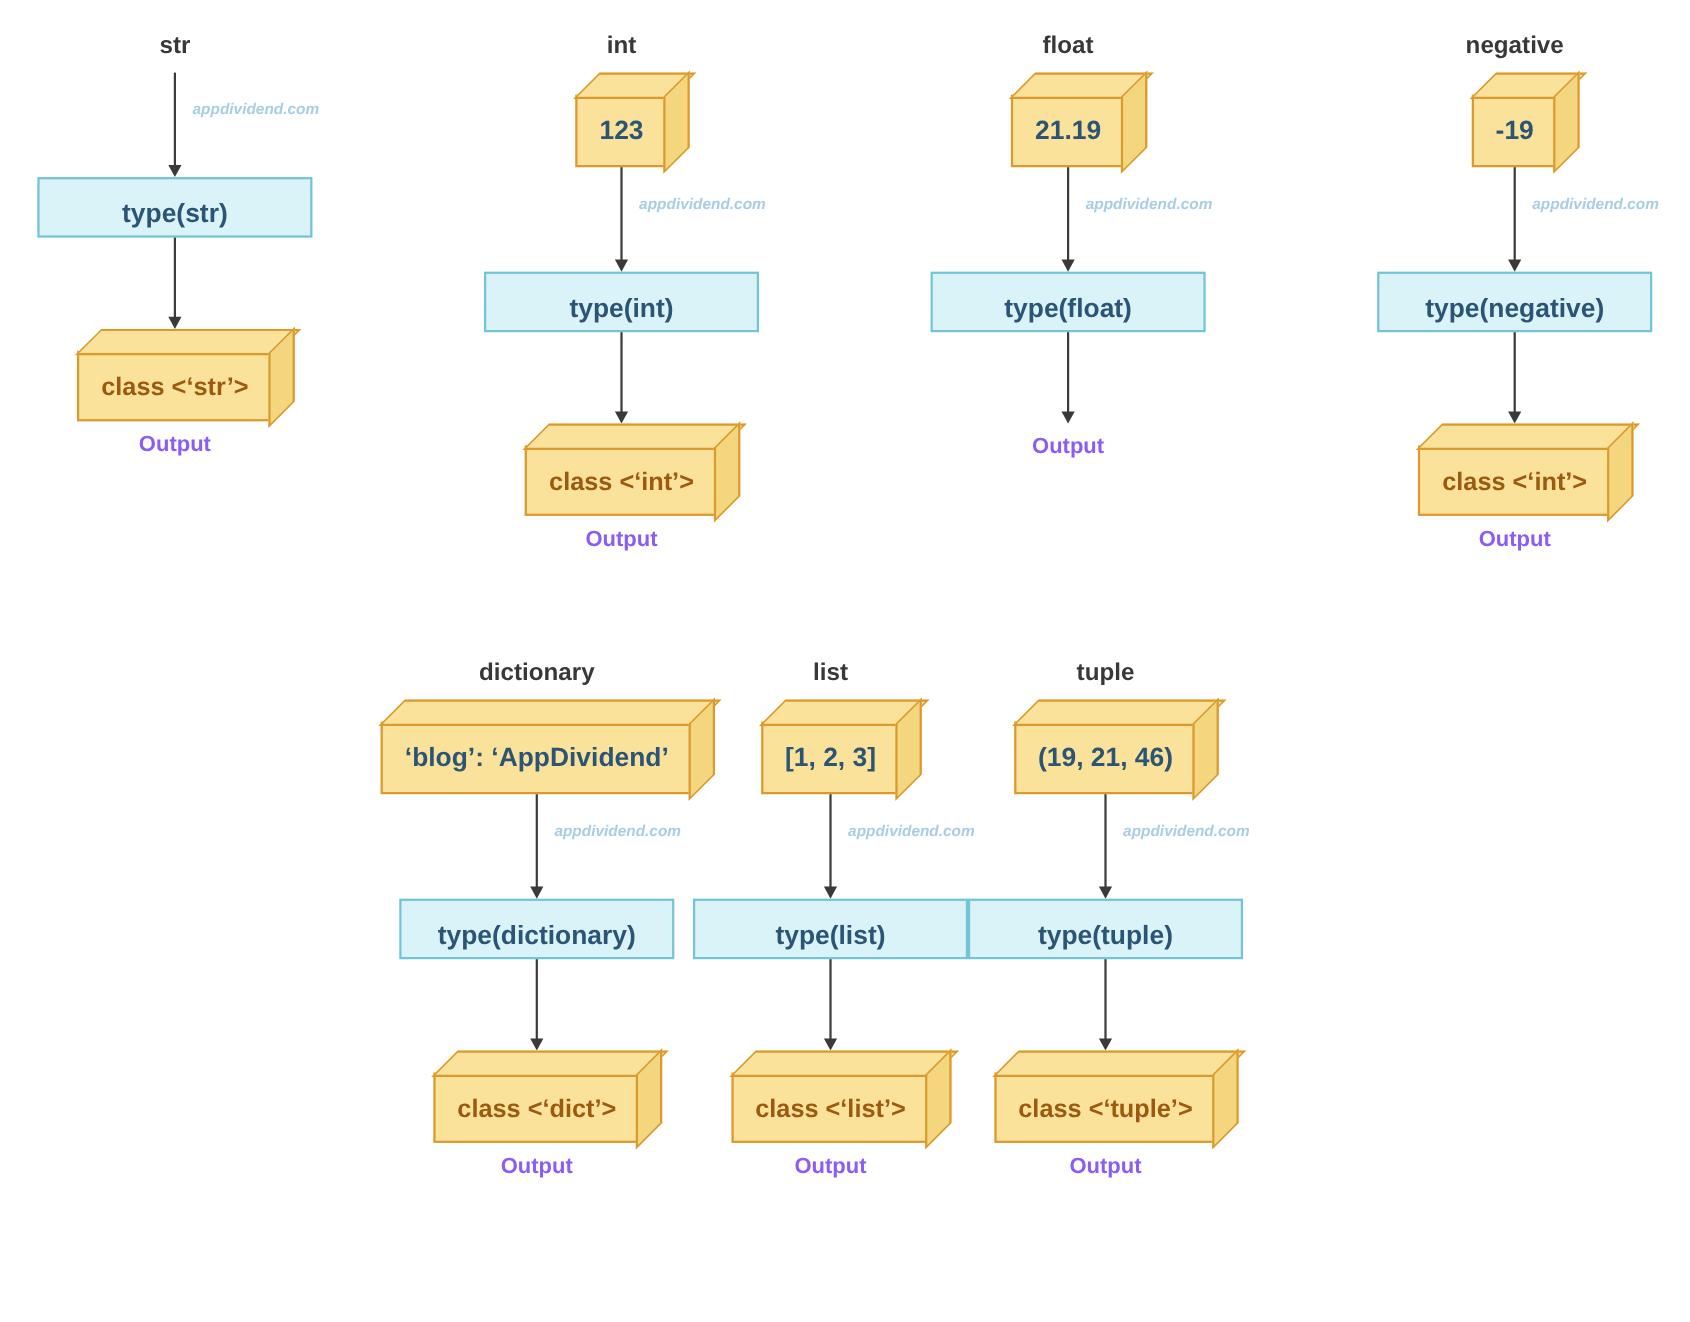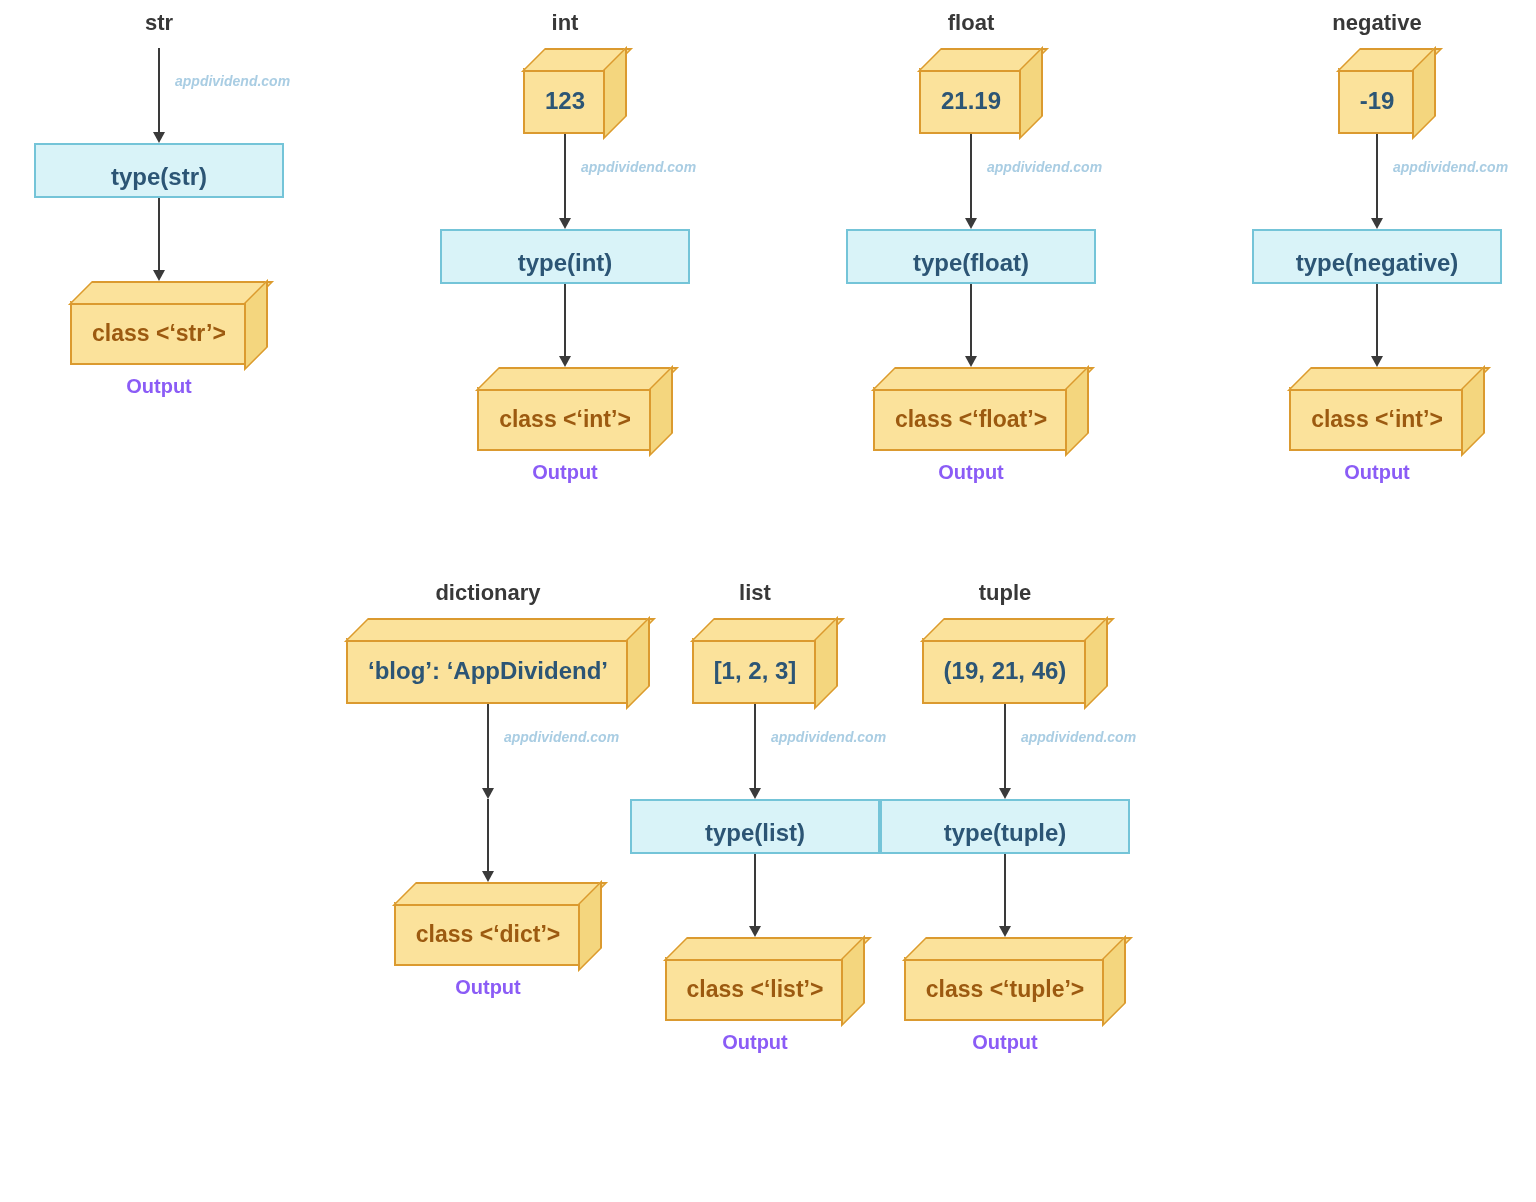--- a/index.html
+++ b/index.html
@@ -17,21 +17,21 @@
     --type-fill: #D9F3F8;
     --type-border: #74C4D8;
     --input-text: #2C5575;
     --output-text: #9C5A10;
     --watermark-text: #A9CDE3;
     --arrow-color: #3A3A3A;
     --title-text: #383838;
     --d: 20px; 
   }
 
-  .canvas { width: 100%; height: 100%; padding-top: 0; }
+  .canvas { width: 100%; height: 100%; padding-top: 18px; }
 
   .row { display: flex; align-items: flex-start; }
   .row-1 { justify-content: space-between; padding: 10px 34px 0 34px; }
   .row-2 { justify-content: center; margin-top: 96px; padding-right: 60px; }
 
   .card { display: flex; flex-direction: column; align-items: center; }
 
   .title {
     font-size: 22px;
     font-weight: 700;
@@ -208,23 +208,20 @@
       <div class="arrow-wrap arrow-1">
         <div class="arrow-line"></div>
         <div class="watermark">appdividend.com</div>
       </div>
       <div class="type-box">
         <span class="type-text">type(float)</span>
       </div>
       <div class="arrow-wrap arrow-2">
         <div class="arrow-line"></div>
       </div>
-      <div class="box3d output-box">
-        <span class="output-text">class &lt;‘float’&gt;</span>
-      </div>
       <div class="output-label">Output</div>
     </div>
 
     <div class="card">
       <div class="title">negative</div>
       <div class="box3d input-box">
         <span class="input-text">-19</span>
       </div>
       <div class="arrow-wrap arrow-1">
         <div class="arrow-line"></div>
@@ -247,20 +244,23 @@
   <div class="row row-2">
 
     <div class="card">
       <div class="title">dictionary</div>
       <div class="box3d input-box">
         <span class="input-text">‘blog’: ‘AppDividend’</span>
       </div>
       <div class="arrow-wrap arrow-1">
         <div class="arrow-line"></div>
         <div class="watermark">appdividend.com</div>
+      </div>
+      <div class="type-box">
+        <span class="type-text">type(dictionary)</span>
       </div>
       <div class="arrow-wrap arrow-2">
         <div class="arrow-line"></div>
       </div>
       <div class="box3d output-box">
         <span class="output-text">class &lt;‘dict’&gt;</span>
       </div>
       <div class="output-label">Output</div>
     </div>
 

